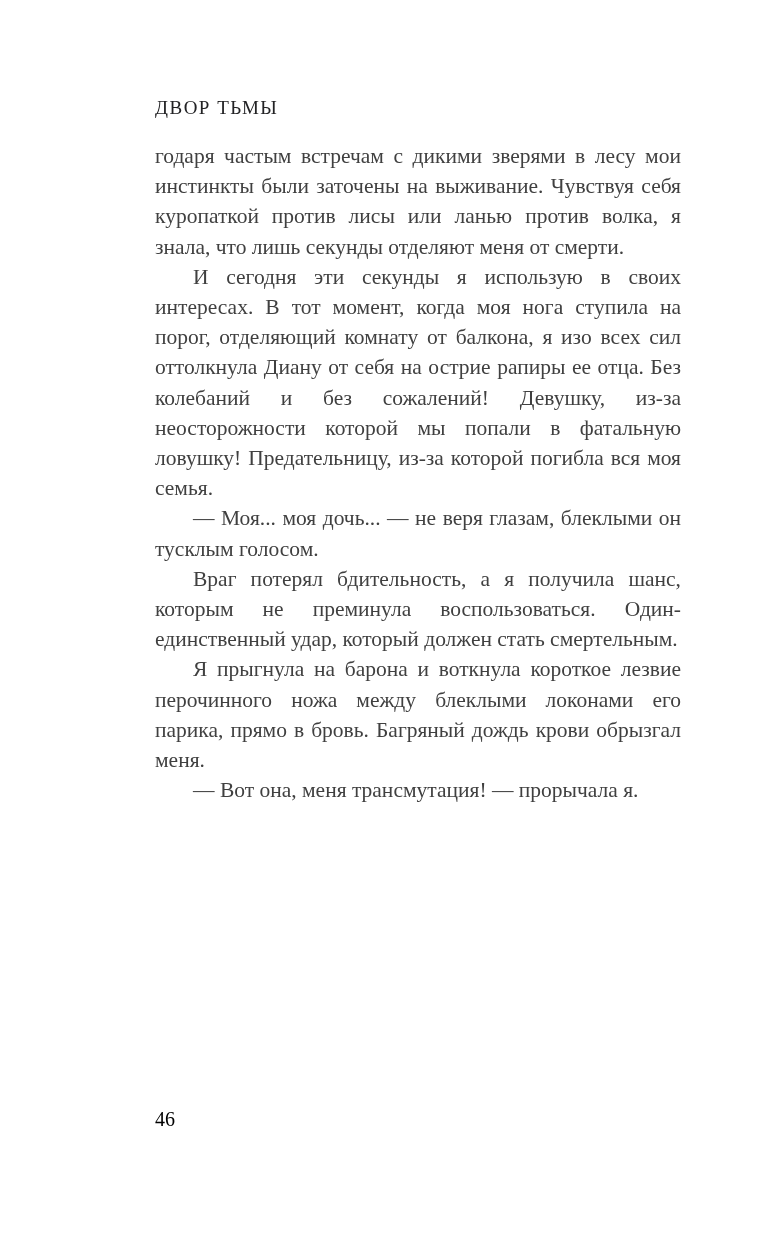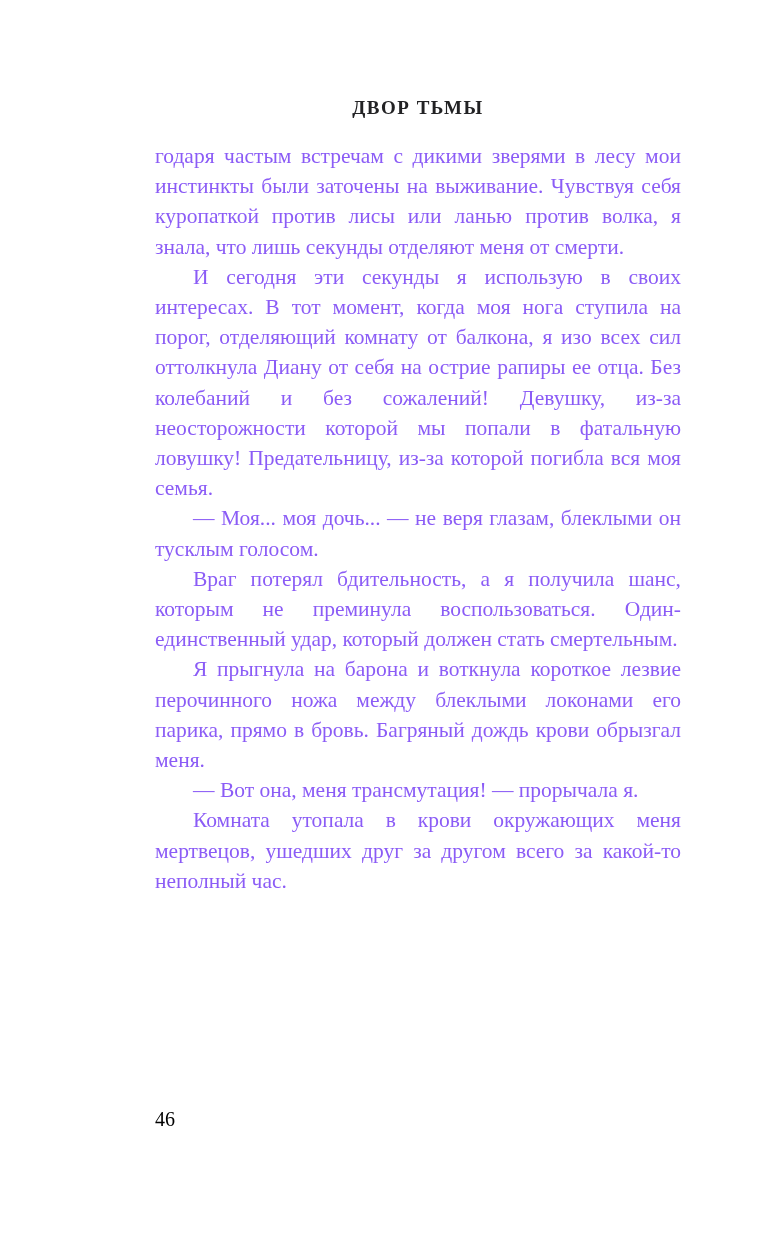--- a/index.html
+++ b/index.html
@@ -19,35 +19,34 @@
   .text-column {
     position: absolute;
     left: 155px;
     top: 0;
     width: 526px;
     height: 1240px;
   }
   .running-head {
     margin: 0;
     padding-top: 97px;
-    text-align: center;
     font-size: 19px;
-    font-weight: bold;
+    font-weight: normal;
     letter-spacing: 1.5px;
     color: #222224;
   }
   .body-text {
     margin-top: 22px;
   }
   .body-text p {
     margin: 0;
     font-size: 21.5px;
     line-height: 30.2px;
     text-align: justify;
-    color: #8b5cf6;
+    color: #404040;
   }
   .body-text p.indent {
     text-indent: 38px;
   }
   .folio {
     position: absolute;
     left: 0;
     width: 526px;
     top: 1108px;
     text-align: left;
@@ -62,18 +61,17 @@
   <div class="text-column">
     <p class="running-head">ДВОР ТЬМЫ</p>
 
     <div class="body-text" id="paragraph-container">
         <p>годаря частым встречам с дикими зверями в лесу мои инстинкты были заточены на выживание. Чувствуя себя куропаткой против лисы или ланью против волка, я знала, что лишь секунды отделяют меня от смерти.</p>
         <p class="indent">И сегодня эти секунды я использую в своих интересах. В тот момент, когда моя нога ступила на порог, отделяющий комнату от балкона, я изо всех сил оттолкнула Диану от себя на острие рапиры ее отца. Без колебаний и без сожалений! Девушку, из-за неосторожности которой мы попали в фатальную ловушку! Предательницу, из-за которой погибла вся моя семья.</p>
         <p class="indent">— Моя... моя дочь... — не веря глазам, блеклыми он тусклым голосом.</p>
         <p class="indent">Враг потерял бдительность, а я получила шанс, которым не преминула воспользоваться. Один-единственный удар, который должен стать смертельным.</p>
         <p class="indent">Я прыгнула на барона и воткнула короткое лезвие перочинного ножа между блеклыми локонами его парика, прямо в бровь. Багряный дождь крови обрызгал меня.</p>
         <p class="indent">— Вот она, меня трансмутация! — прорычала я.</p>
-        <p class="indent">Комната утопала в крови окружающих меня мертвецов, ушедших друг за другом всего за какой-то неполный час.</p>
       </div>
 
     <div class="folio">46</div>
   </div>
 </div>
 
 </body></html>

